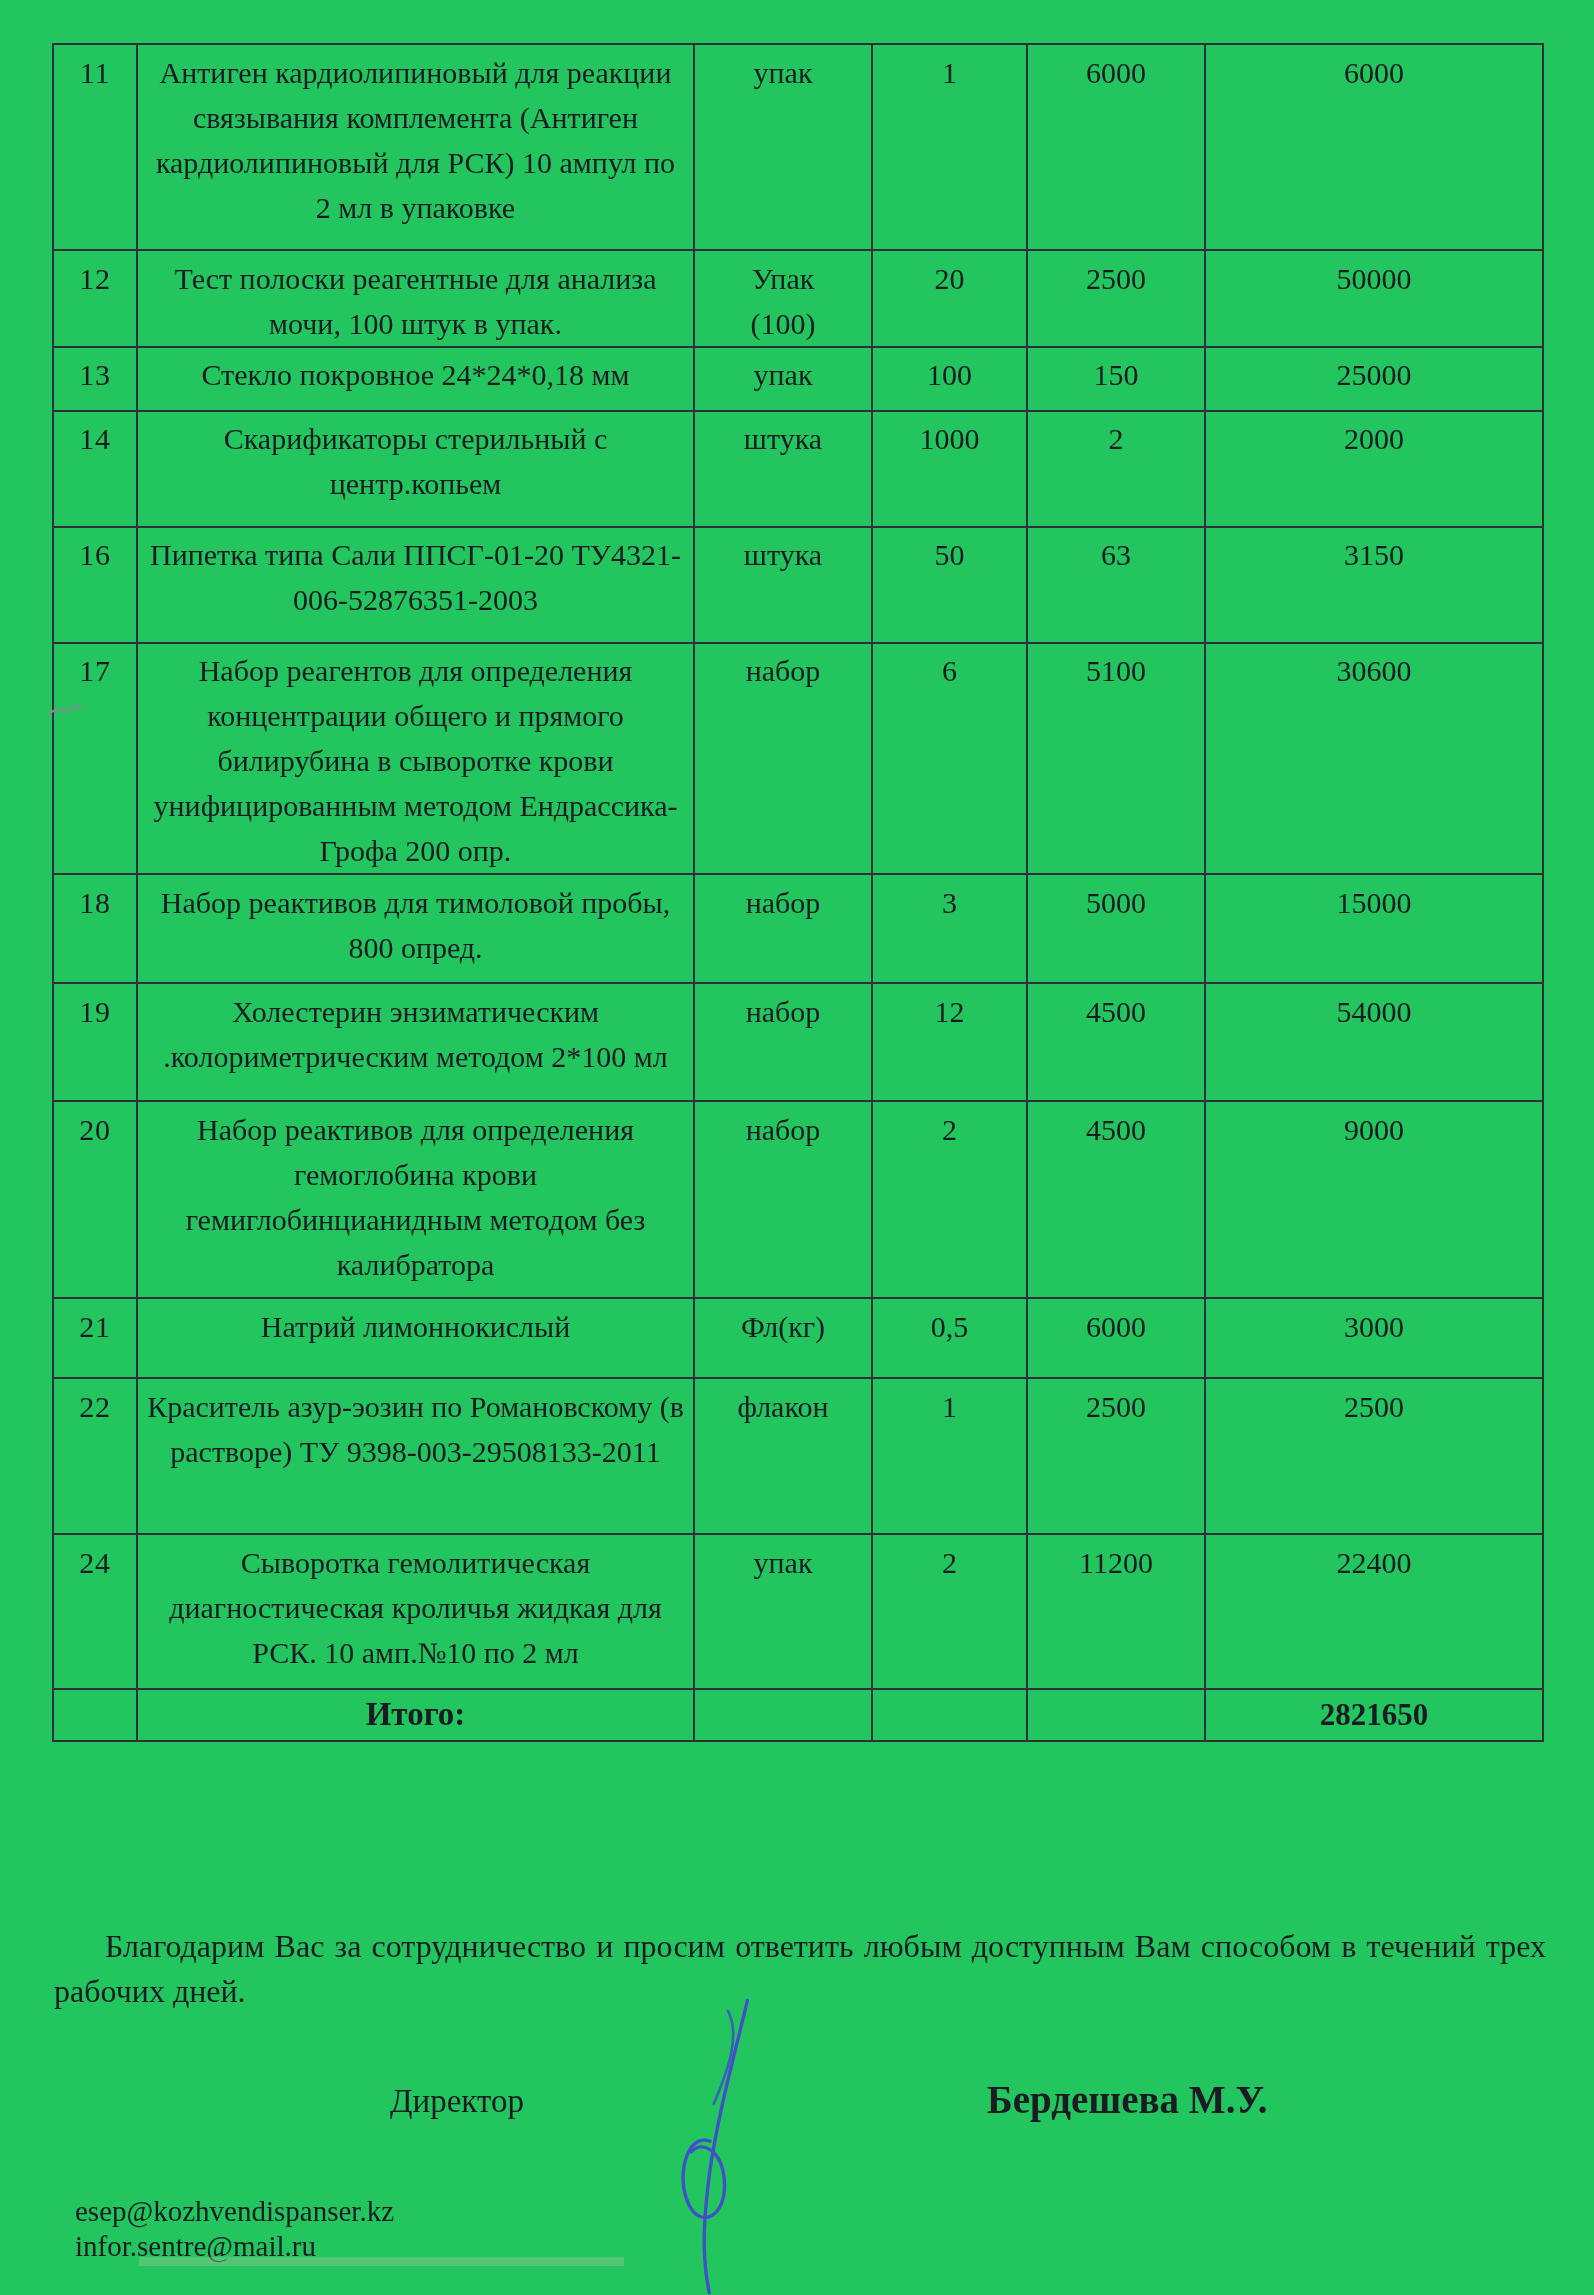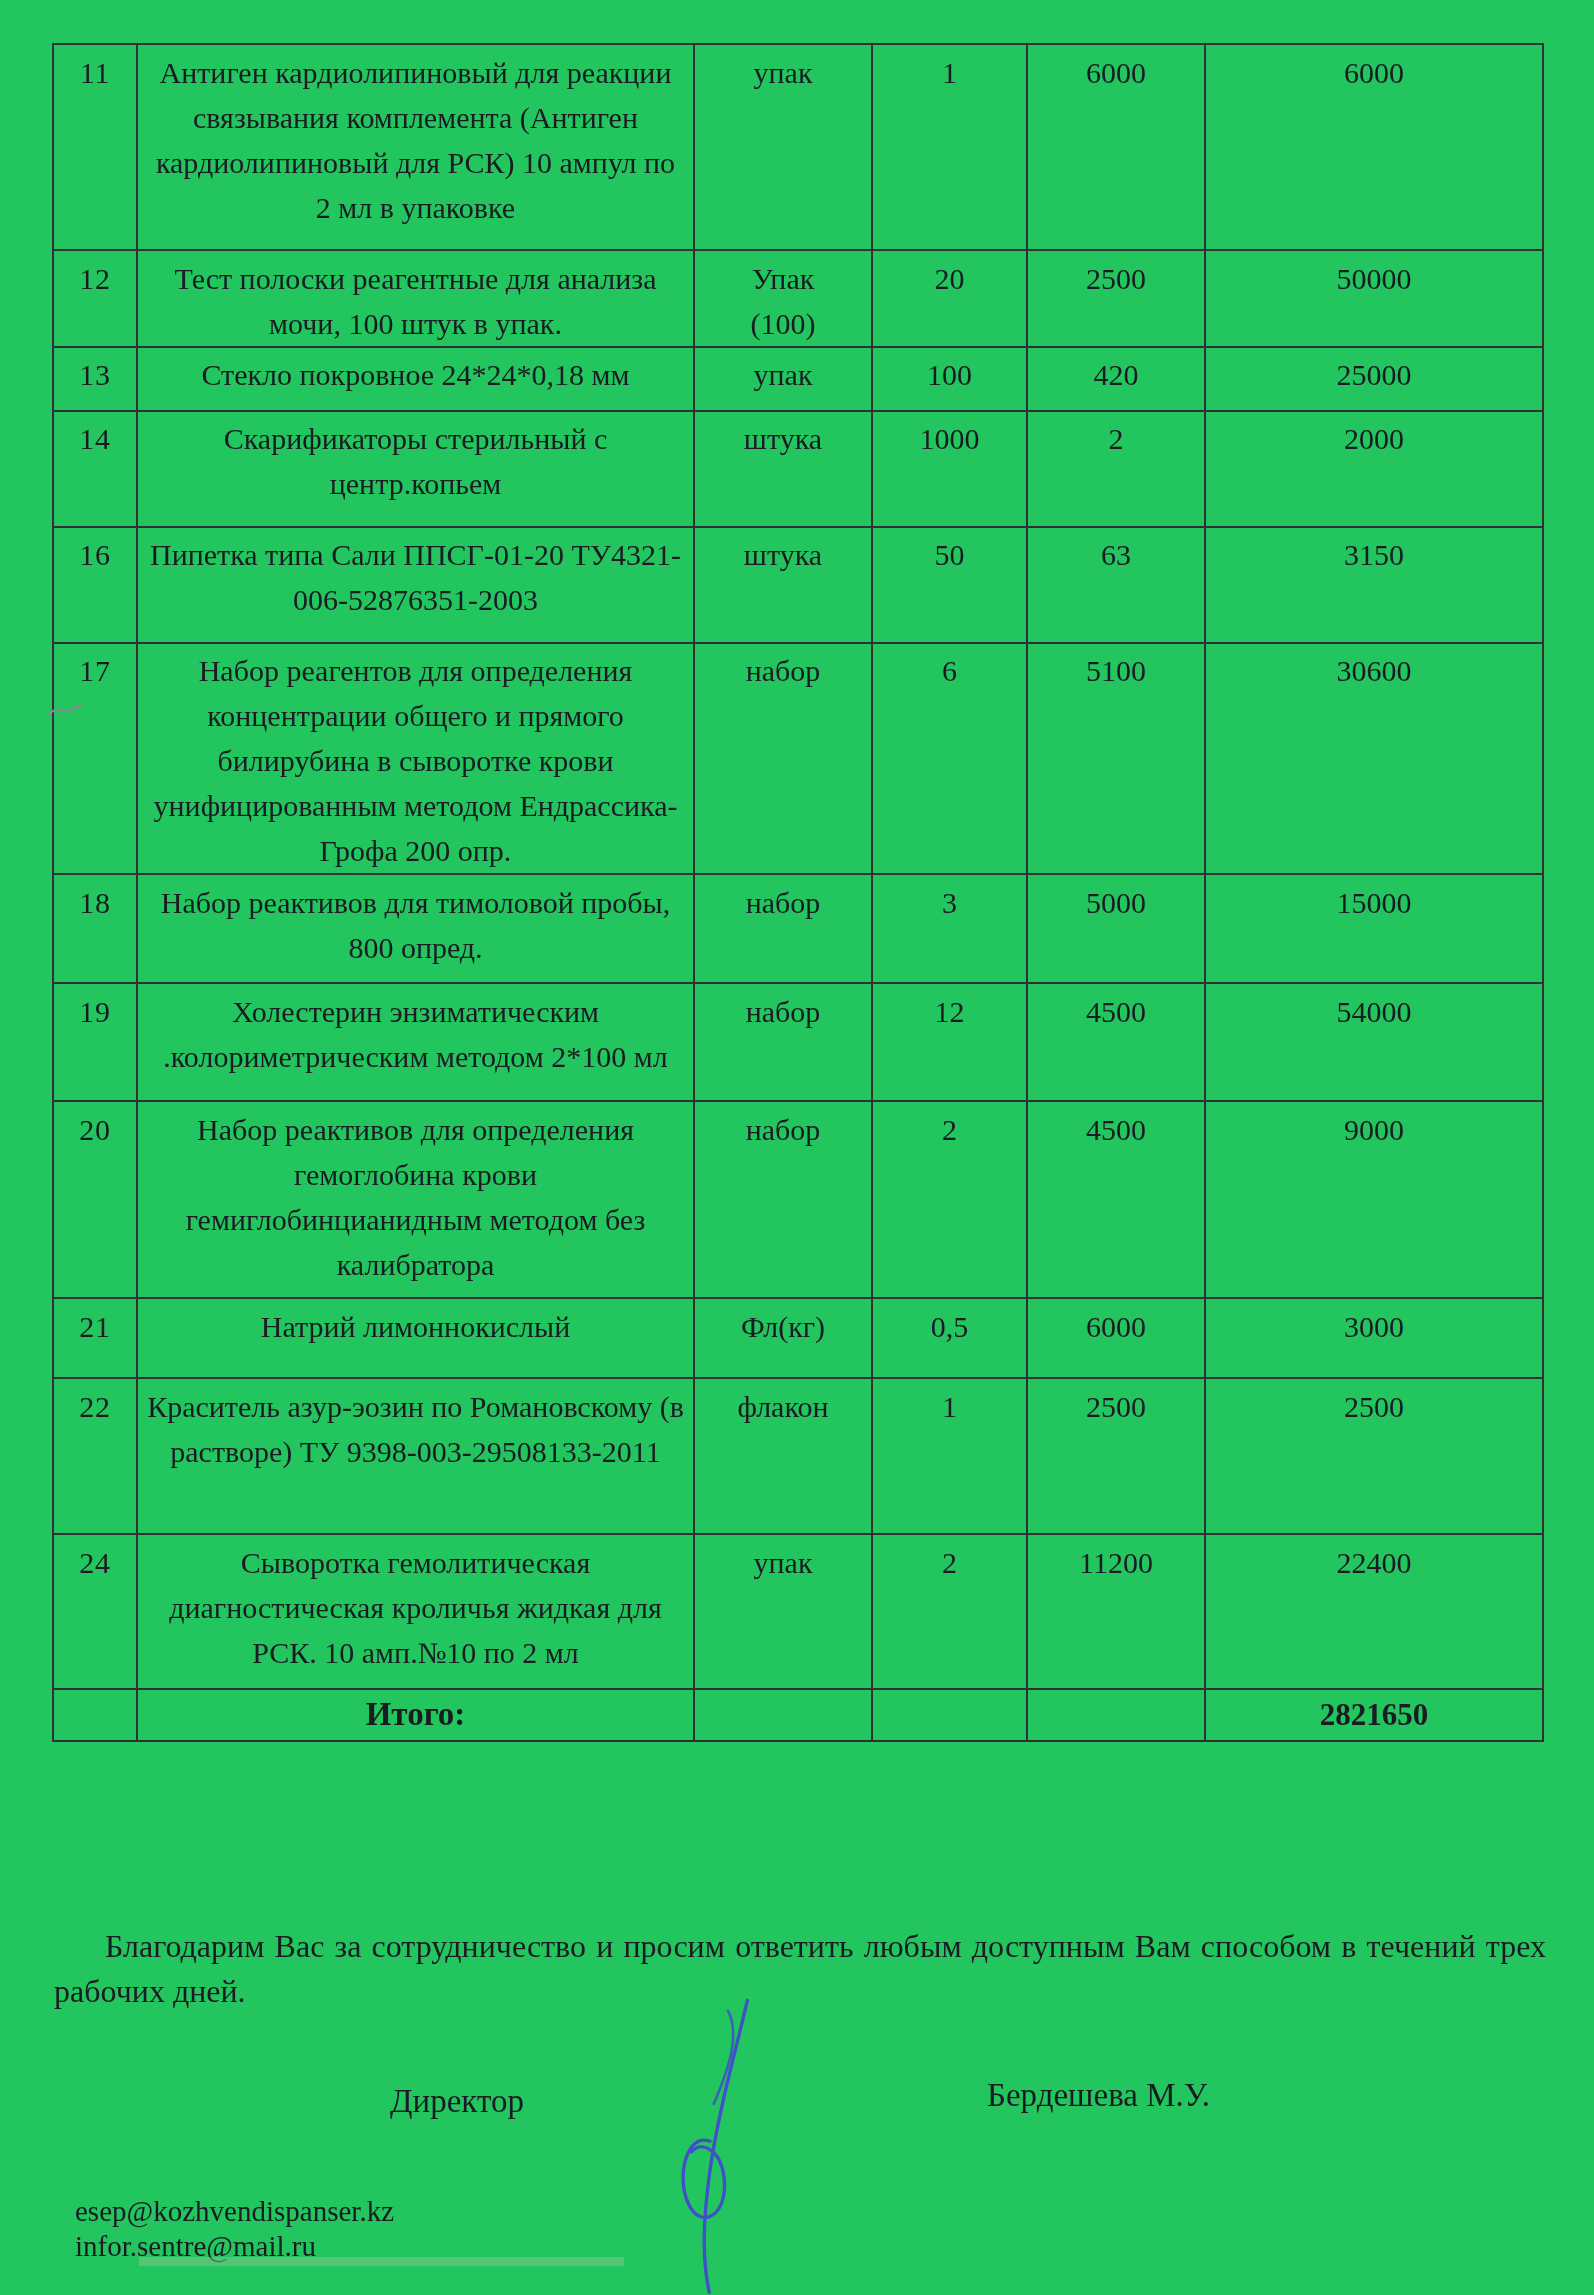--- a/index.html
+++ b/index.html
@@ -35,21 +35,21 @@
     font-size:32px;line-height:1.42;
     text-align:justify;text-indent:51px;
     margin:0;
   }
   .director-label{
     position:absolute;left:390px;top:2083px;
     font-size:33px;font-weight:normal;
   }
   .director-name{
     position:absolute;left:987px;top:2077px;
-    font-size:33px;font-weight:normal;
+    font-size:39px;font-weight:bold;
   }
   .emails{
     position:absolute;left:75px;top:2194px;
     font-size:29px;line-height:1.22;
   }
   .signature{
     position:absolute;left:614px;top:1990px;
     width:195px;height:304px;
   }
   .pen-mark{
@@ -90,21 +90,21 @@
 (100)</td>
           <td class="c-qty">20</td>
           <td class="c-price">2500</td>
           <td class="c-total">50000</td>
         </tr>
         <tr style="height: 64px;">
           <td class="c-num">13</td>
           <td class="c-desc">Стекло покровное 24*24*0,18 мм</td>
           <td class="c-unit">упак</td>
           <td class="c-qty">100</td>
-          <td class="c-price">420</td>
+          <td class="c-price">150</td>
           <td class="c-total">25000</td>
         </tr>
         <tr style="height: 116px;">
           <td class="c-num">14</td>
           <td class="c-desc">Скарификаторы стерильный с центр.копьем</td>
           <td class="c-unit">штука</td>
           <td class="c-qty">1000</td>
           <td class="c-price">2</td>
           <td class="c-total">2000</td>
         </tr>

